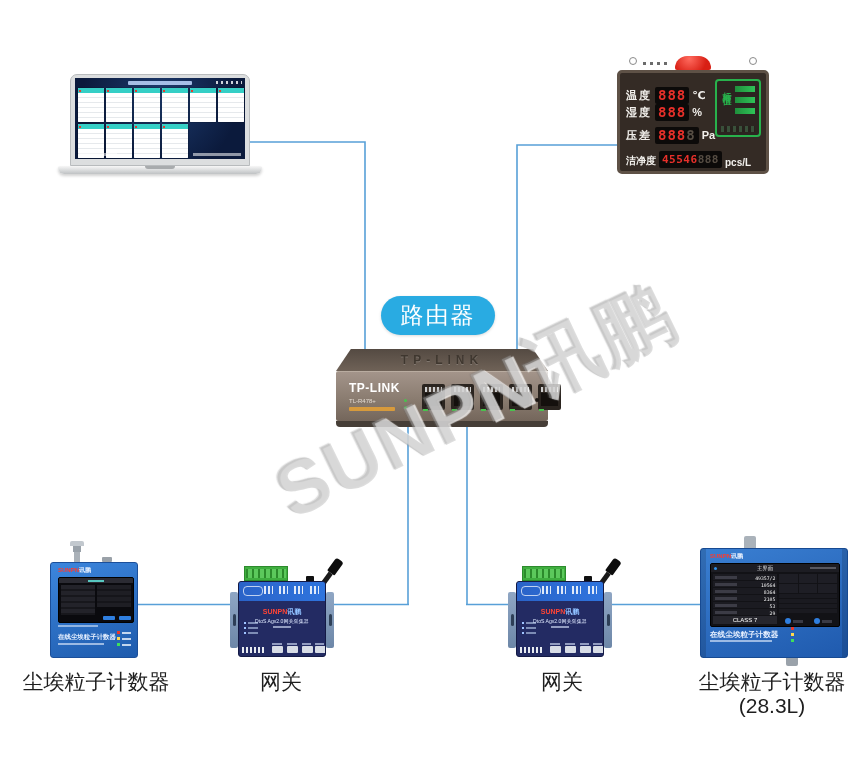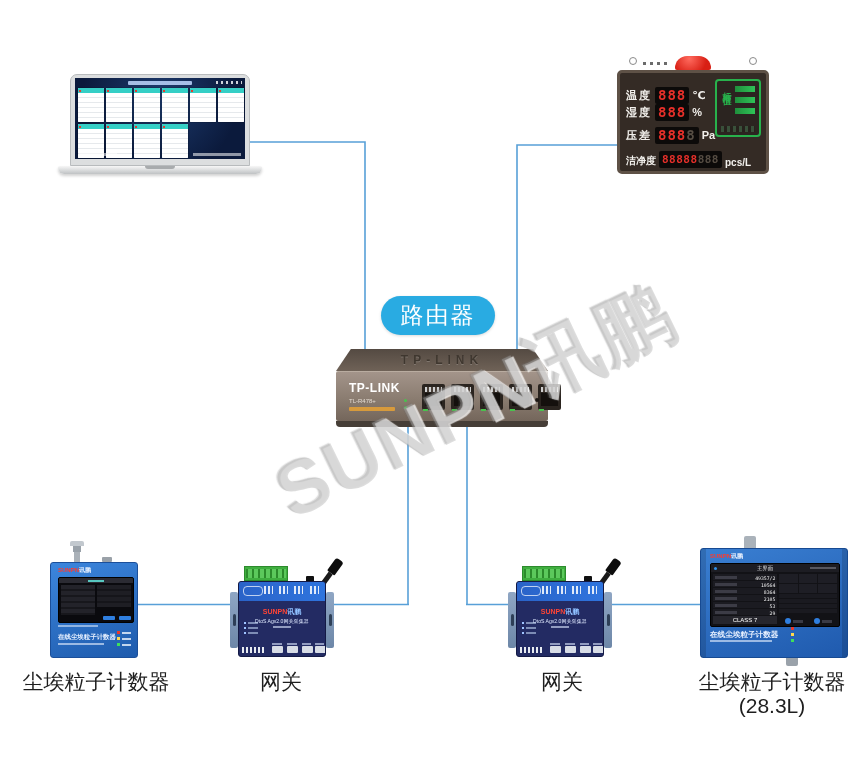--- a/index.html
+++ b/index.html
@@ -255,21 +255,21 @@
         <span class="digibox"><span class="lit">888</span><span class="dim"></span></span>
         <span class="unit">%</span>
       </div>
       <div class="led-row" style="top:52px;">
         <span class="lab">压差</span>
         <span class="digibox"><span class="lit">888</span><span class="dim">8</span></span>
         <span class="unit">Pa</span>
       </div>
       <div class="led-row" style="top:75px;align-items:flex-end;">
         <span class="lab" style="font-size:10px;letter-spacing:0;">洁净度</span>
-        <span class="digibox" style="font-size:11px;letter-spacing:.5px;"><span class="lit">88888</span><span class="dim">888</span></span>
+        <span class="digibox" style="font-size:11px;letter-spacing:.5px;"><span class="lit">45546</span><span class="dim">888</span></span>
         <span class="unit" style="font-size:10px;">pcs/L</span>
       </div>
       <div class="stdbox">
         <span class="vlab">标准值</span>
         <i class="bar" style="top:5px;"></i>
           <i class="bar" style="top:16px;"></i>
           <i class="bar" style="top:27px;"></i>
         <i class="dimbar"></i>
       </div>
     </div>

